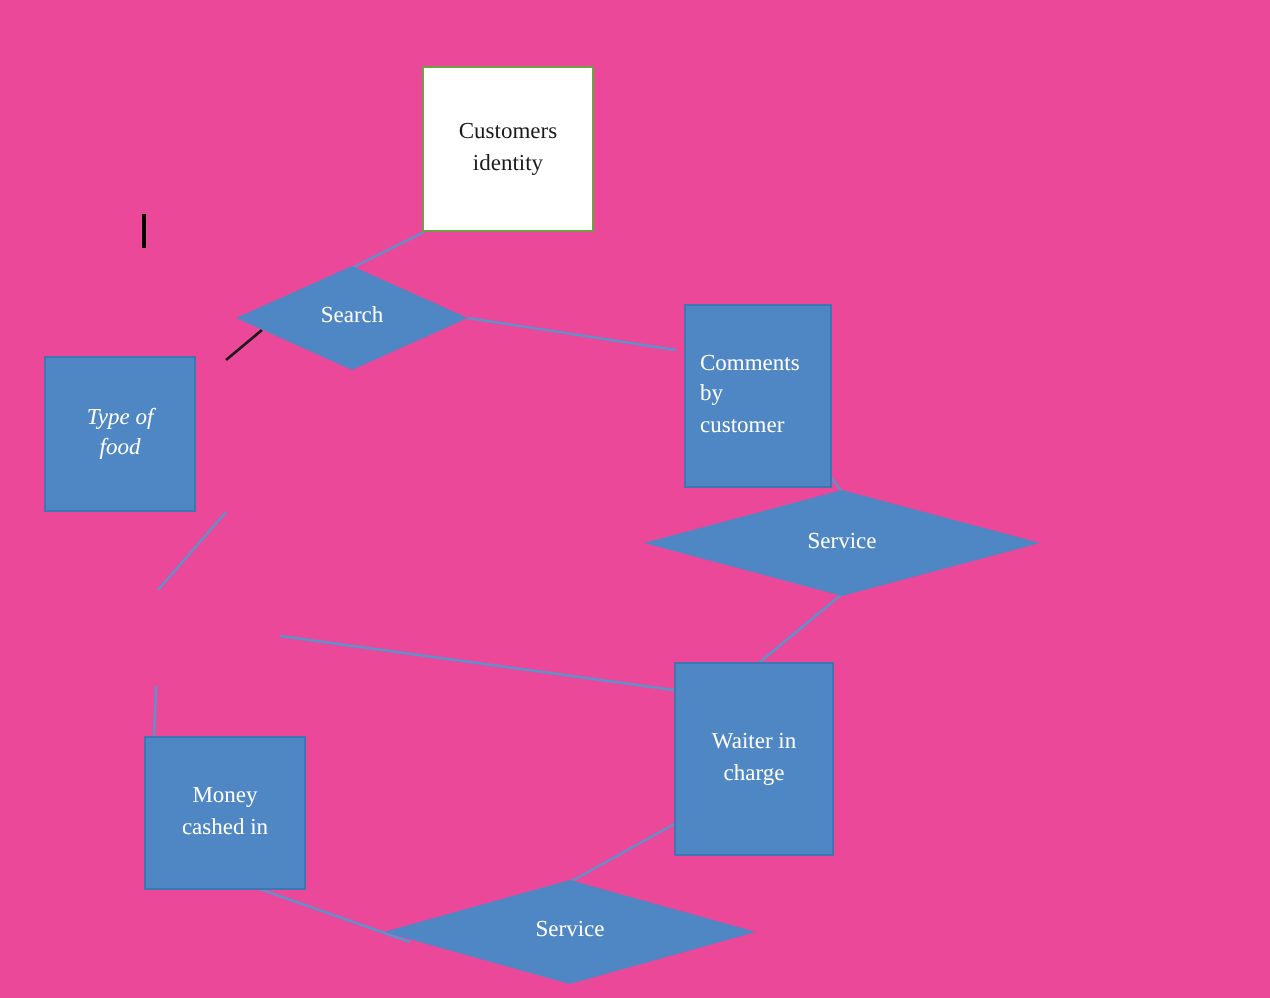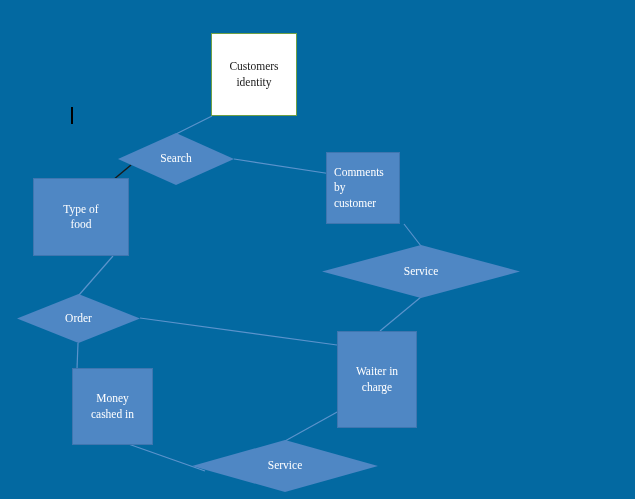--- a/index.html
+++ b/index.html
@@ -4,21 +4,21 @@
 <style>
   html, body {
     margin: 0;
     padding: 0;
     background: #ffffff;
   }
   #canvas {
     position: relative;
     width: 635px;
     height: 499px;
-    background: #0369a1;
+    background: #ec4899;
     overflow: hidden;
     font-family: "Liberation Serif", "DejaVu Serif", serif;
   }
   #edges {
     position: absolute;
     left: 0;
     top: 0;
     width: 635px;
     height: 499px;
   }
@@ -98,44 +98,38 @@
 identity</span>
   </div>
 
   <div class="node diamond-wrap" style="left:118px; top:133px; width:116px; height:52px;">
     <svg class="diamond-shape" viewBox="0 0 116 52" preserveAspectRatio="none" xmlns="http://www.w3.org/2000/svg">
       <polygon points="58,0 116,26 58,52 0,26" fill="#4F87C4"></polygon>
     </svg>
     <span class="diamond-label">Search</span>
   </div>
 
-  <div class="node rect align-left" style="left:326px; top:152px; width:74px; height:72px;">
+  <div class="node rect align-left" style="left:342px; top:152px; width:74px; height:92px;">
     <span class="rect-label">Comments
 by
 customer</span>
   </div>
 
-  <div class="node rect" style="left:33px; top:178px; width:96px; height:78px;">
+  <div class="node rect" style="left:22px; top:178px; width:76px; height:78px;font-style:italic;">
     <span class="rect-label">Type of
 food</span>
   </div>
 
   <div class="node diamond-wrap" style="left:322px; top:245px; width:198px; height:53px;">
     <svg class="diamond-shape" viewBox="0 0 198 53" preserveAspectRatio="none" xmlns="http://www.w3.org/2000/svg">
       <polygon points="99,0 198,26.5 99,53 0,26.5" fill="#4F87C4"></polygon>
     </svg>
     <span class="diamond-label">Service</span>
   </div>
 
-  <div class="node diamond-wrap" style="left:17px; top:294px; width:123px; height:49px;">
-    <svg class="diamond-shape" viewBox="0 0 123 49" preserveAspectRatio="none" xmlns="http://www.w3.org/2000/svg">
-      <polygon points="61.5,0 123,24.5 61.5,49 0,24.5" fill="#4F87C4"></polygon>
-    </svg>
-    <span class="diamond-label">Order</span>
-  </div>
 
   <div class="node rect" style="left:337px; top:331px; width:80px; height:97px;">
     <span class="rect-label">Waiter in
 charge</span>
   </div>
 
   <div class="node rect" style="left:36px; top:368px; width:81px; height:77px;margin-left:36px;">
     <span class="rect-label">Money
 cashed in</span>
   </div>

